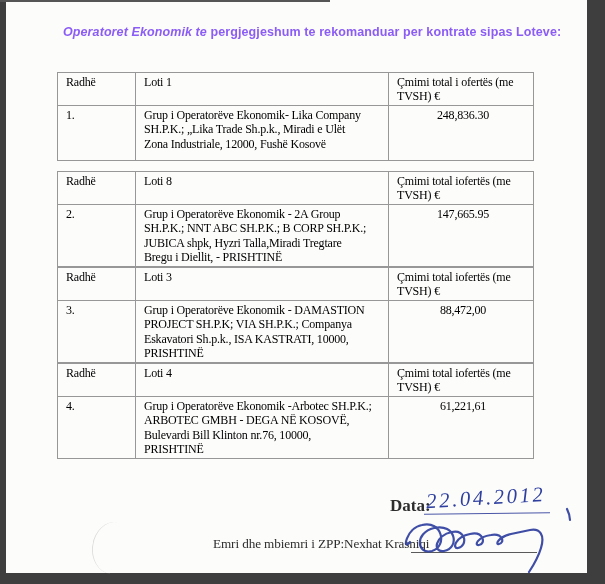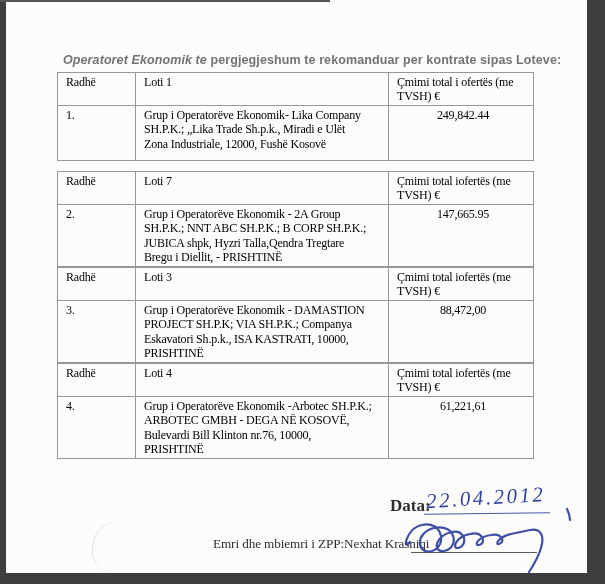--- a/index.html
+++ b/index.html
@@ -19,23 +19,22 @@
   .edge-top{left:0;top:0;width:330px;height:2px;background:#555;}
   .scan-arc{
     position:absolute;left:92px;top:522px;width:42px;height:52px;
     border-left:1.5px solid #dcdcda;border-radius:50%;
     transform:rotate(8deg);
   }
   
   .doc-title{
     position:absolute;left:63px;top:25px;width:500px;
     font-family:"Liberation Sans","DejaVu Sans",sans-serif;
-    font-size:12.5px;font-weight:bold;color:#737373;
+    font-size:12.5px;font-weight:bold;color:#8b5cf6;
     letter-spacing:0.1px;
-    margin-top:28px;
   }
   .doc-title .emph{font-style:italic;}
   
   table.lot-table{
     position:absolute;left:57px;
     border-collapse:collapse;table-layout:fixed;
     width:476px;
     font-size:12px;letter-spacing:-0.2px;color:#000000;
   }
   table.lot-table td{
@@ -105,43 +104,43 @@
       <td>Radhë</td>
       <td class="lot">Loti 1</td>
       <td class="price-h">Çmimi total i ofertës (me
 TVSH) €</td>
     </tr>
     <tr class="body">
       <td>1.</td>
       <td class="op">Grup i Operatorëve Ekonomik- Lika Company
 SH.P.K.; „Lika Trade  Sh.p.k., Miradi e Ulët
 Zona Industriale, 12000, Fushë Kosovë</td>
-      <td class="price">249,842.44</td>
+      <td class="price">248,836.30</td>
     </tr>
   </tbody>
     </table>
 
   <table class="lot-table t2">
     <colgroup>
         <col style="width:78px">
         <col style="width:253px">
         <col style="width:145px">
       </colgroup>
     <tbody>
         <tr class="hdr">
       <td>Radhë</td>
-      <td class="lot">Loti 7</td>
+      <td class="lot">Loti 8</td>
       <td class="price-h">Çmimi total iofertës (me
 TVSH) €</td>
     </tr>
     <tr class="body">
       <td>2.</td>
       <td class="op">Grup i Operatorëve Ekonomik - 2A Group
 SH.P.K.; NNT ABC SH.P.K.; B CORP SH.P.K.;
-JUBICA shpk, Hyzri Talla,Qendra Tregtare
+JUBICA shpk, Hyzri Talla,Miradi Tregtare
 Bregu i Diellit, - PRISHTINË</td>
       <td class="price">147,665.95</td>
     </tr>
   </tbody>
     </table>
 
   <table class="lot-table t3">
     <colgroup>
         <col style="width:78px">
         <col style="width:253px">

